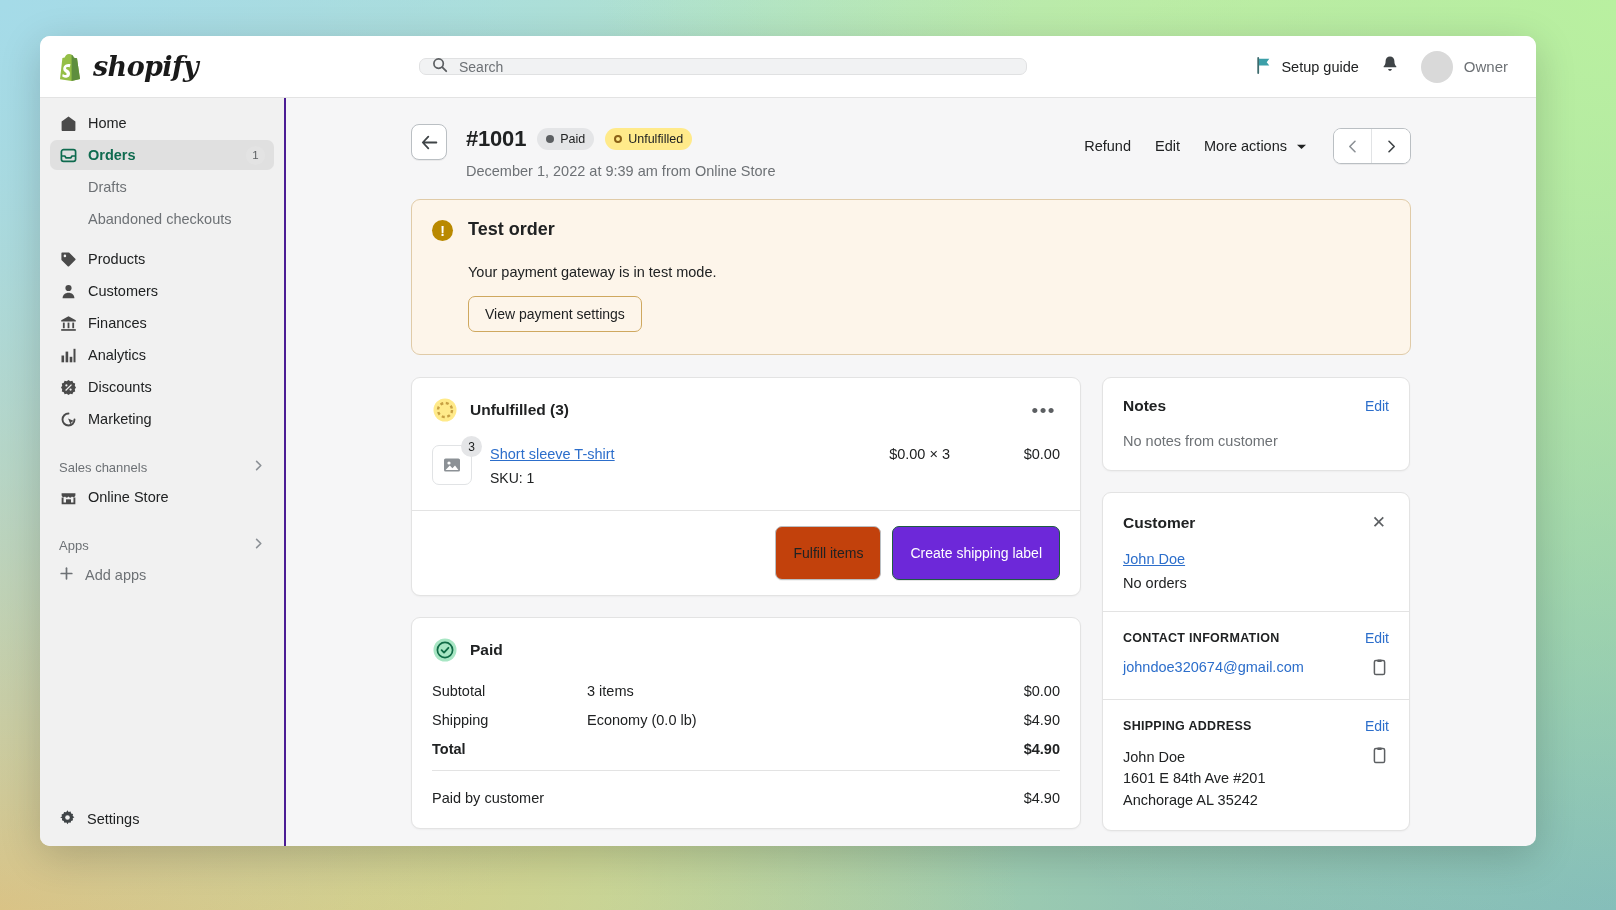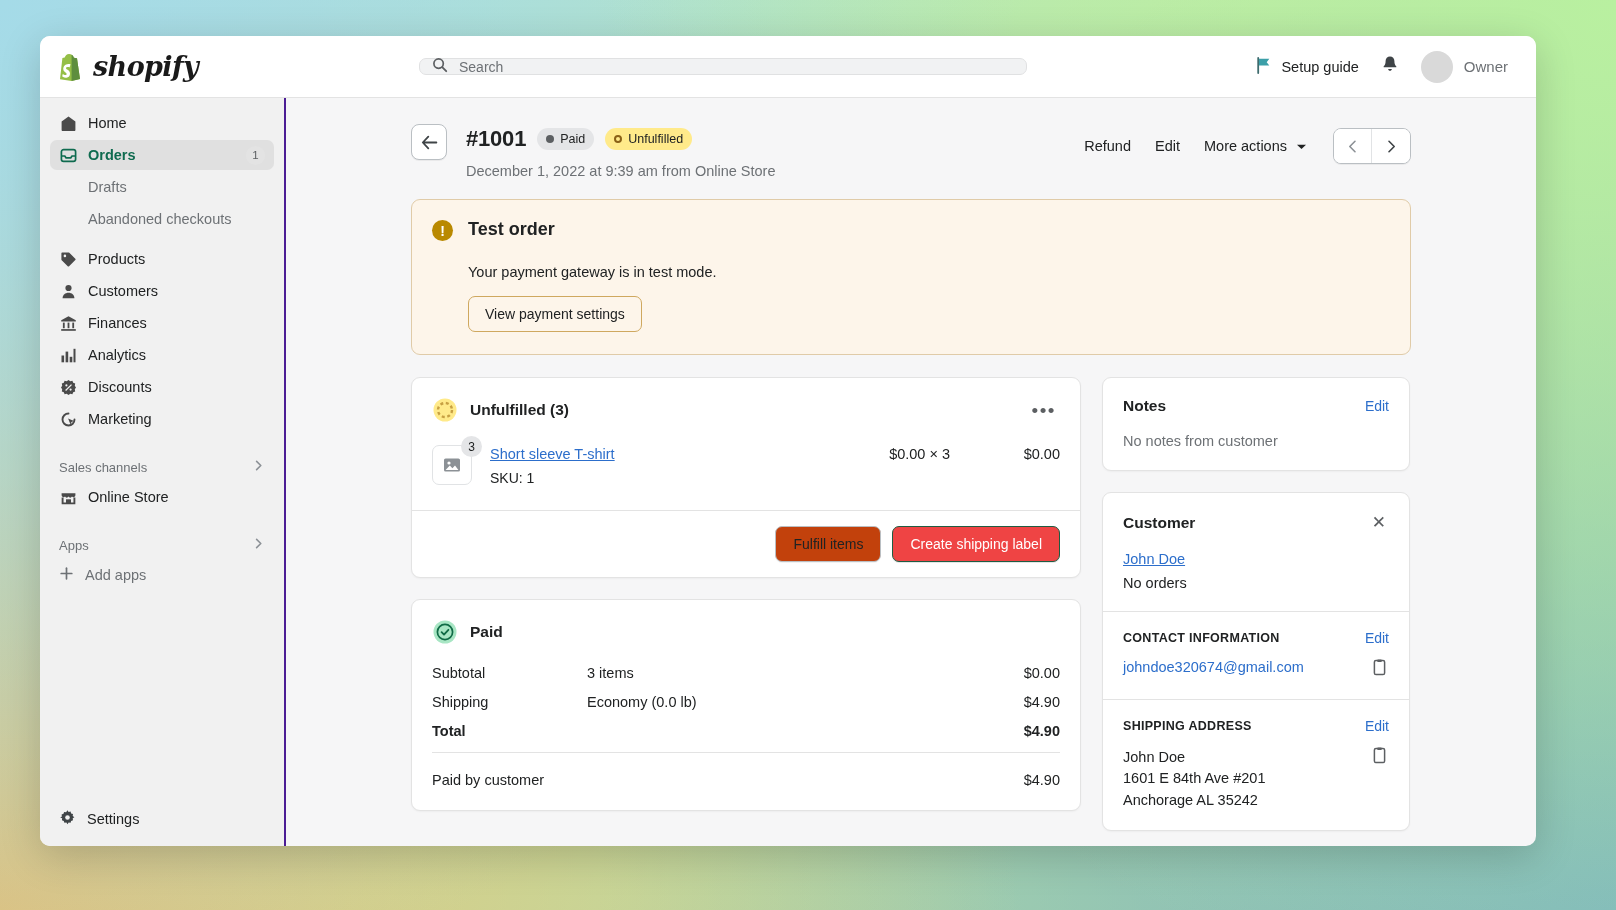--- a/index.html
+++ b/index.html
@@ -338,24 +338,24 @@
     border: 1px solid #babfc3;
     border-radius: 7px;
     padding: 9px 17px;
     font-size: 14px;
     color: #202223;
     cursor: pointer;
     font-family: inherit;
     box-shadow: 0 1px 0 rgba(0,0,0,.05);
   }
   .btn-primary {
-    background: #ef4444;
+    background: #6d28d9;
     border: 1px solid #1f5c42;
     border-radius: 7px;
-    padding: 9px 17px;
+    padding: 18px 17px;
     font-size: 14px;
     color: #fff;
     cursor: pointer;
     font-family: inherit;
     box-shadow: 0 1px 0 rgba(0,0,0,.1);
   }
 
   
   .pay-rows { padding: 20px 20px 0 20px; }
   .pay-row {

